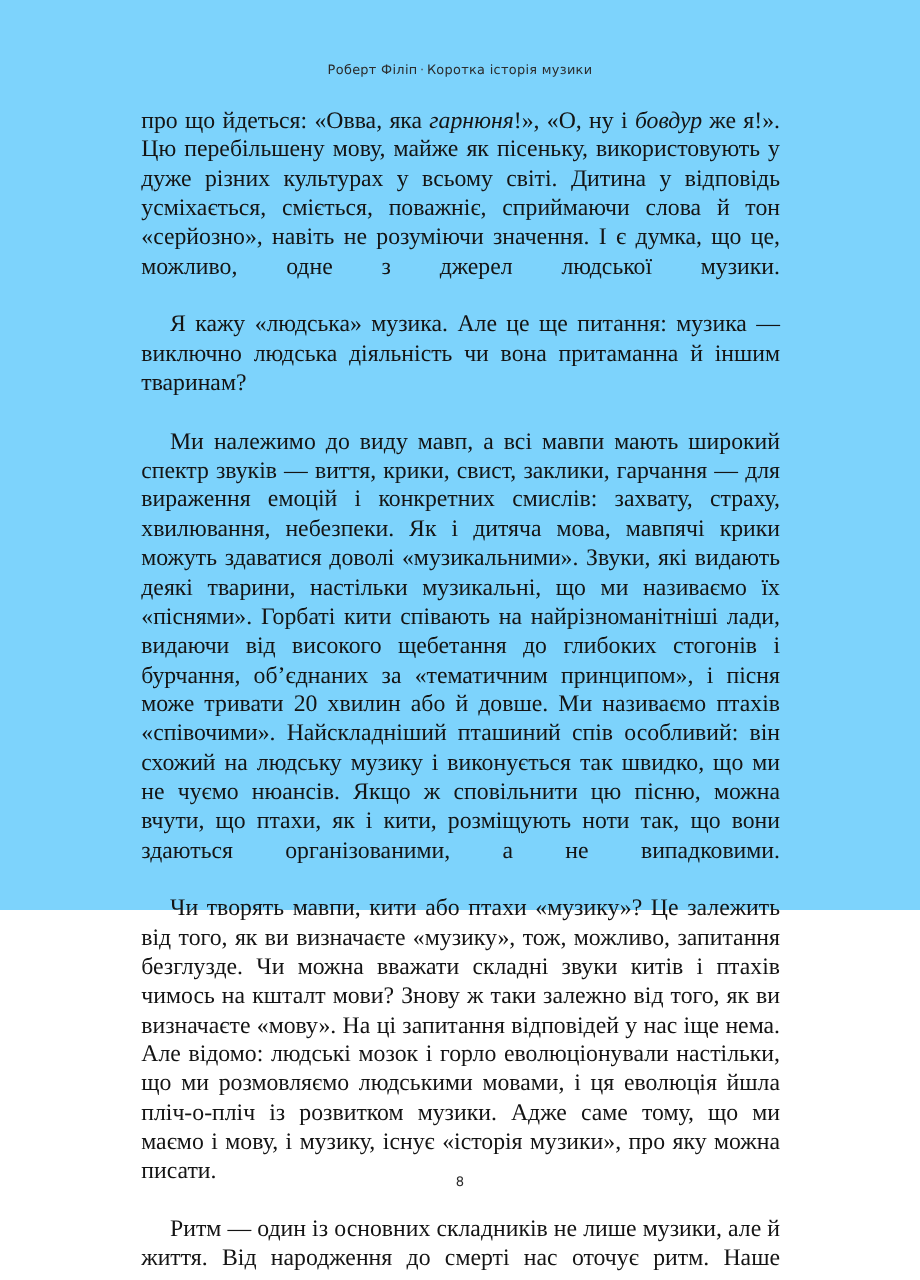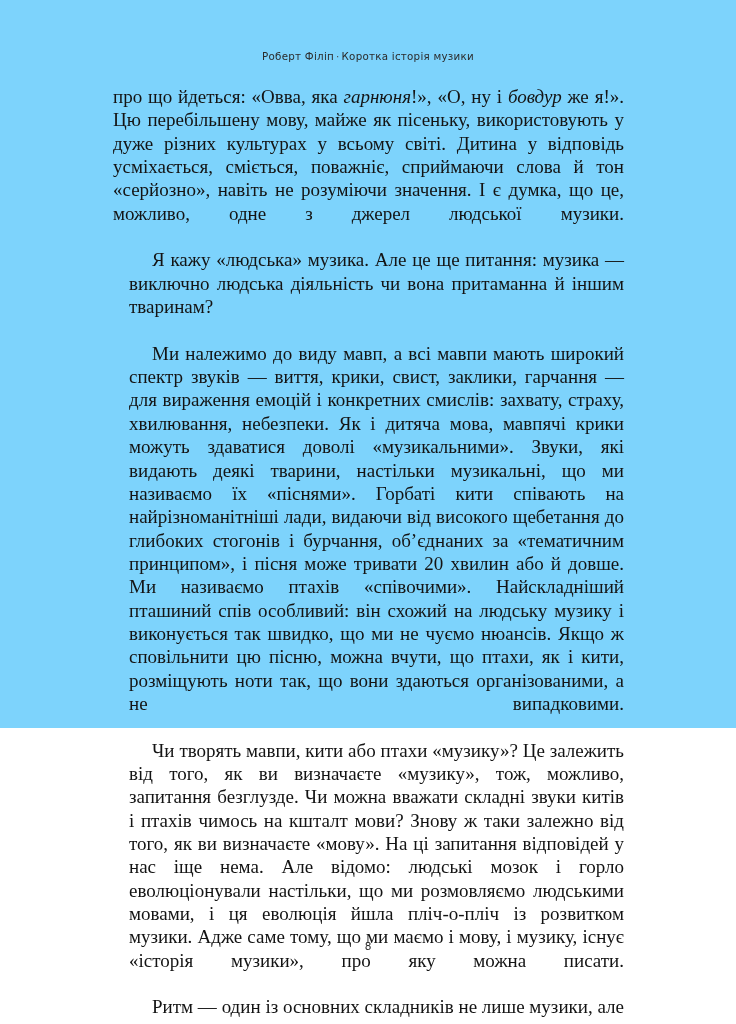--- a/index.html
+++ b/index.html
@@ -59,21 +59,20 @@
     color: #141414;
   }
 
   .para {
     margin: 0;
     text-indent: 0;
     hyphens: manual;
   }
   .para.indent {
     text-indent: 23px;
-    margin-left: 16px;
   }
 
   
   .para::after {
     content: "";
     display: inline-block;
     width: 100%;
   }
 
   em, .ital {

